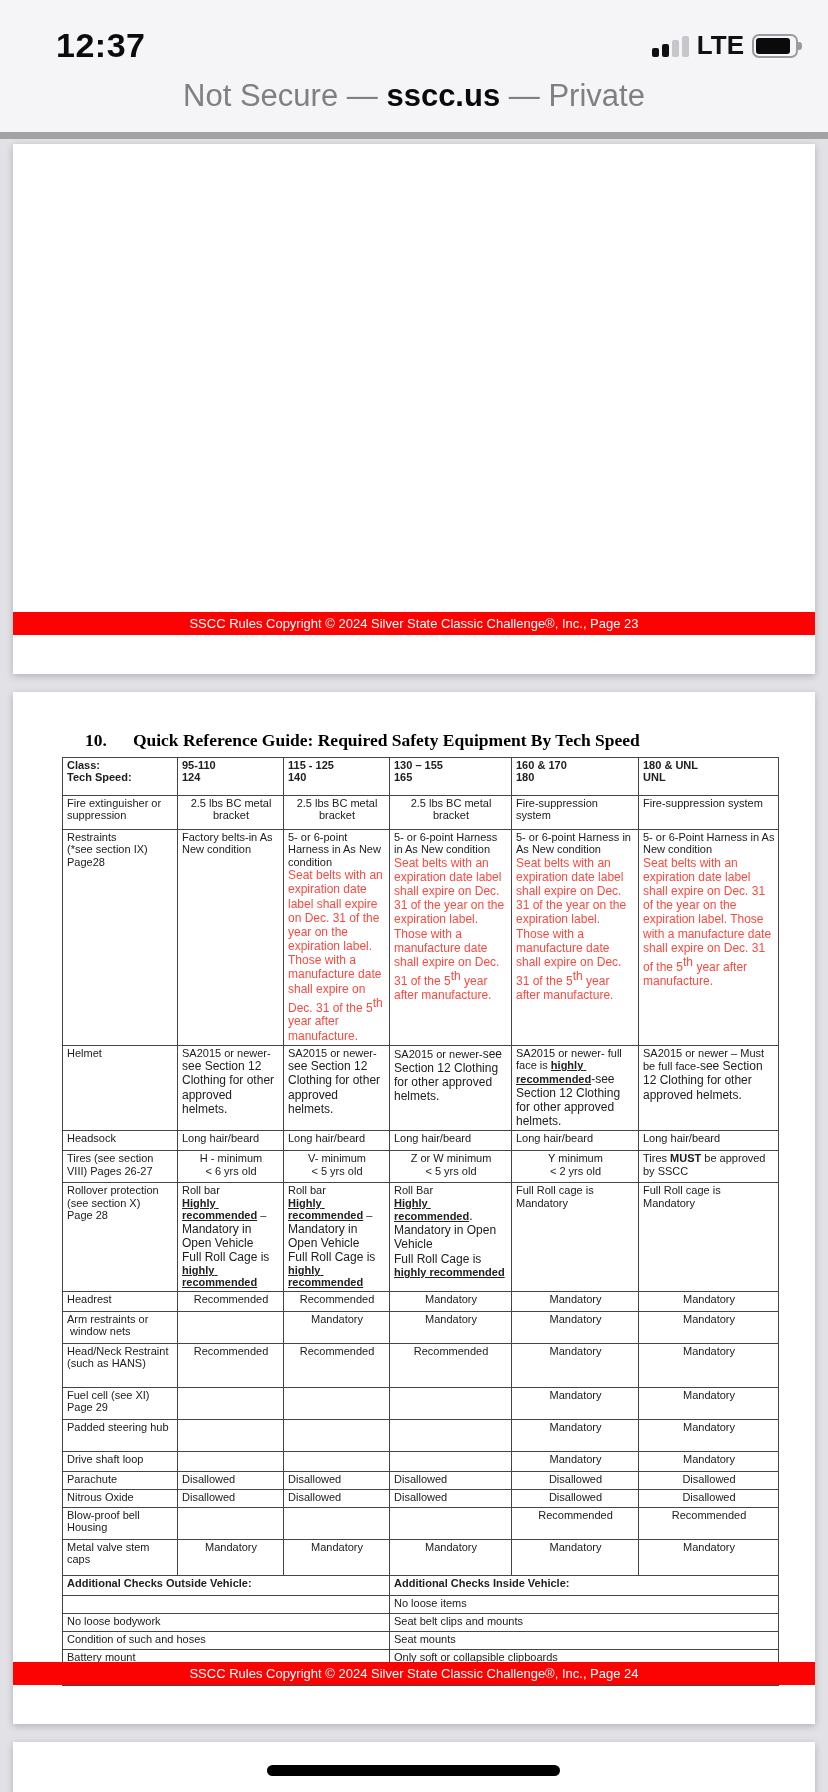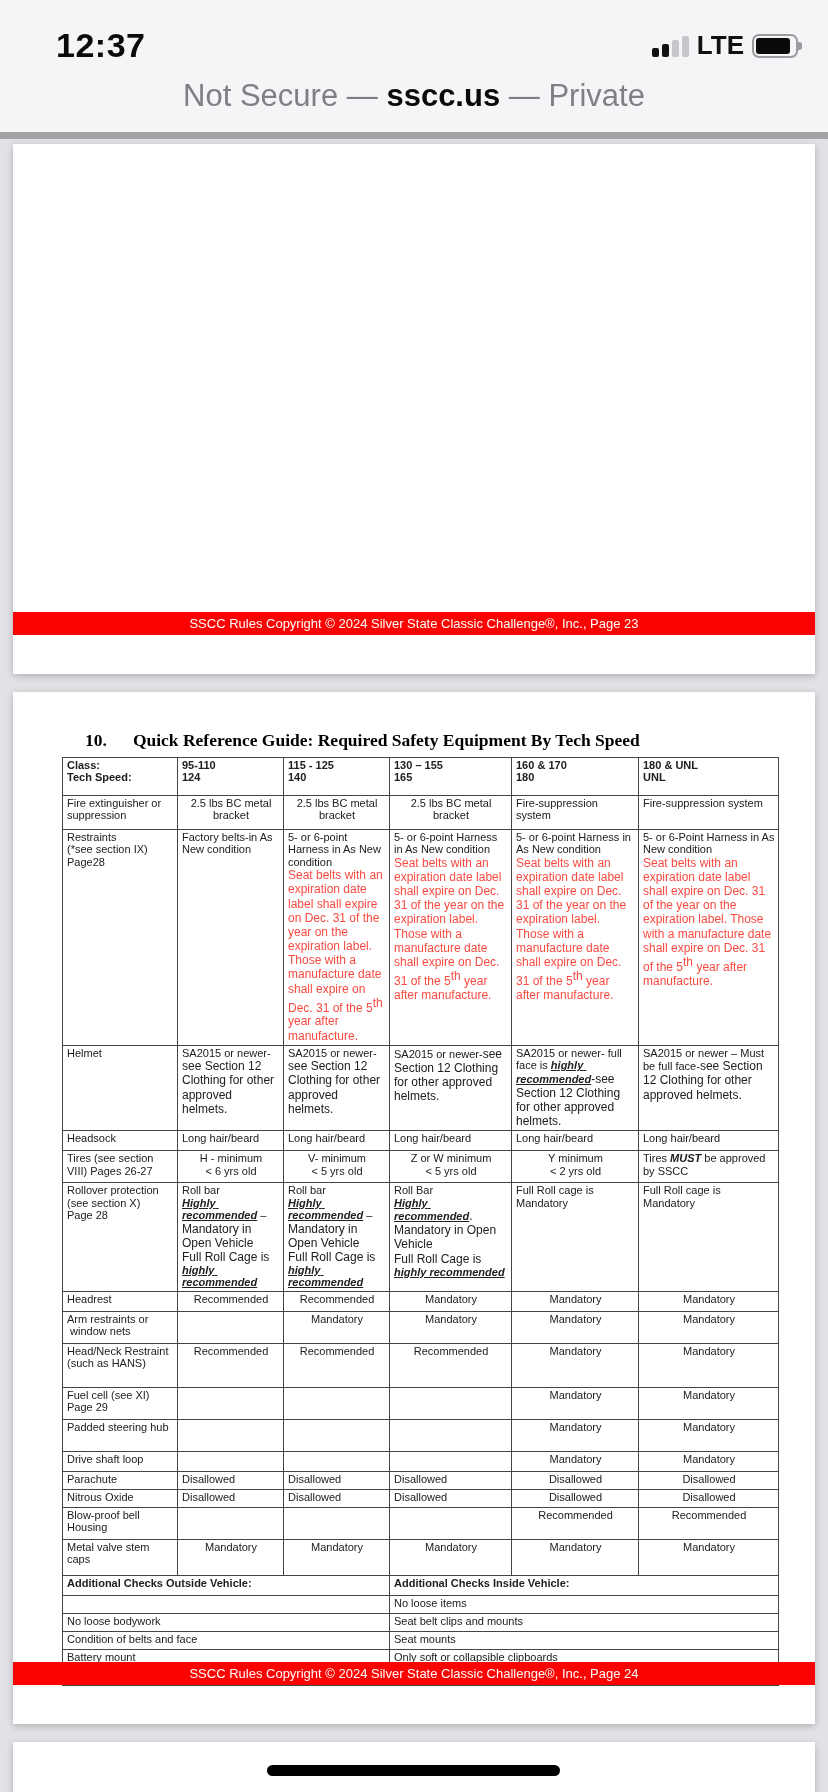--- a/index.html
+++ b/index.html
@@ -37,21 +37,21 @@
   .doc-title { margin:38px 0 6px 72px; font-family:Liberation Serif, serif; font-weight:bold; font-size:17.5px; color:#000; }
   .doc-title .num { margin-right:26px; }
 
   
   table.safety { border-collapse:collapse; table-layout:fixed; margin-left:49px; width:716px; background:#fff; }
   table.safety td { border:1px solid #454545; vertical-align:top; padding:1px 3px 2px 4px;
                     font-size:11px; line-height:1.13; color:#202020; }
   td span, td sup { white-space:pre-wrap; }
   td.center { text-align:center; }
   td.hdr { font-weight:bold; }
-  .b { font-weight:bold;font-style:italic; } .u { text-decoration:underline; }
+  .b { font-weight:bold; } .u { text-decoration:underline; }
   .red { color:#f94a40; } .sm { font-size:12px; line-height:1.18; }
   sup { font-size:6.5px; vertical-align:super; line-height:1; }
 
   
   .home-indicator { position:fixed; left:267px; top:1765px; width:293px; height:11px; background:#000; border-radius:6px; }
 </style>
 </head>
 <body>
 
 <div class="chrome">
@@ -268,21 +268,21 @@
           </tr>
           <tr style="height: 18px;">
             <td colspan="3" class=""><span></span></td>
             <td colspan="3" class=""><span>No loose items</span></td>
           </tr>
           <tr style="height: 18px;">
             <td colspan="3" class=""><span>No loose bodywork</span></td>
             <td colspan="3" class=""><span>Seat belt clips and mounts</span></td>
           </tr>
           <tr style="height: 18px;">
-            <td colspan="3" class=""><span>Condition of belts and face</span></td>
+            <td colspan="3" class=""><span>Condition of such and hoses</span></td>
             <td colspan="3" class=""><span>Seat mounts</span></td>
           </tr>
           <tr style="height: 18px;">
             <td colspan="3" class=""><span>Battery mount</span></td>
             <td colspan="3" class=""><span>Only soft or collapsible clipboards</span></td>
           </tr>
           <tr style="height: 18px;">
             <td colspan="3" class=""><span>Fluid leaks</span></td>
             <td colspan="3" class=""><span>Secure camera/GPS mounts</span></td>
           </tr>

